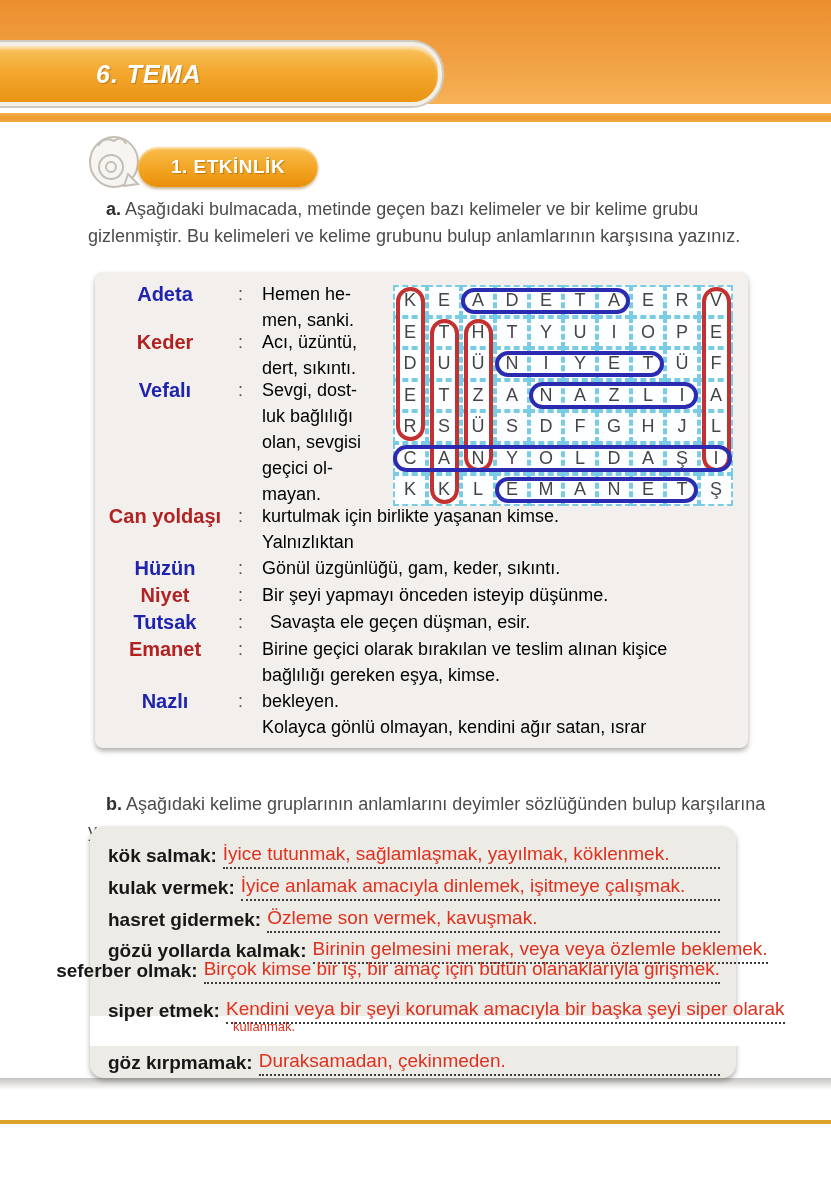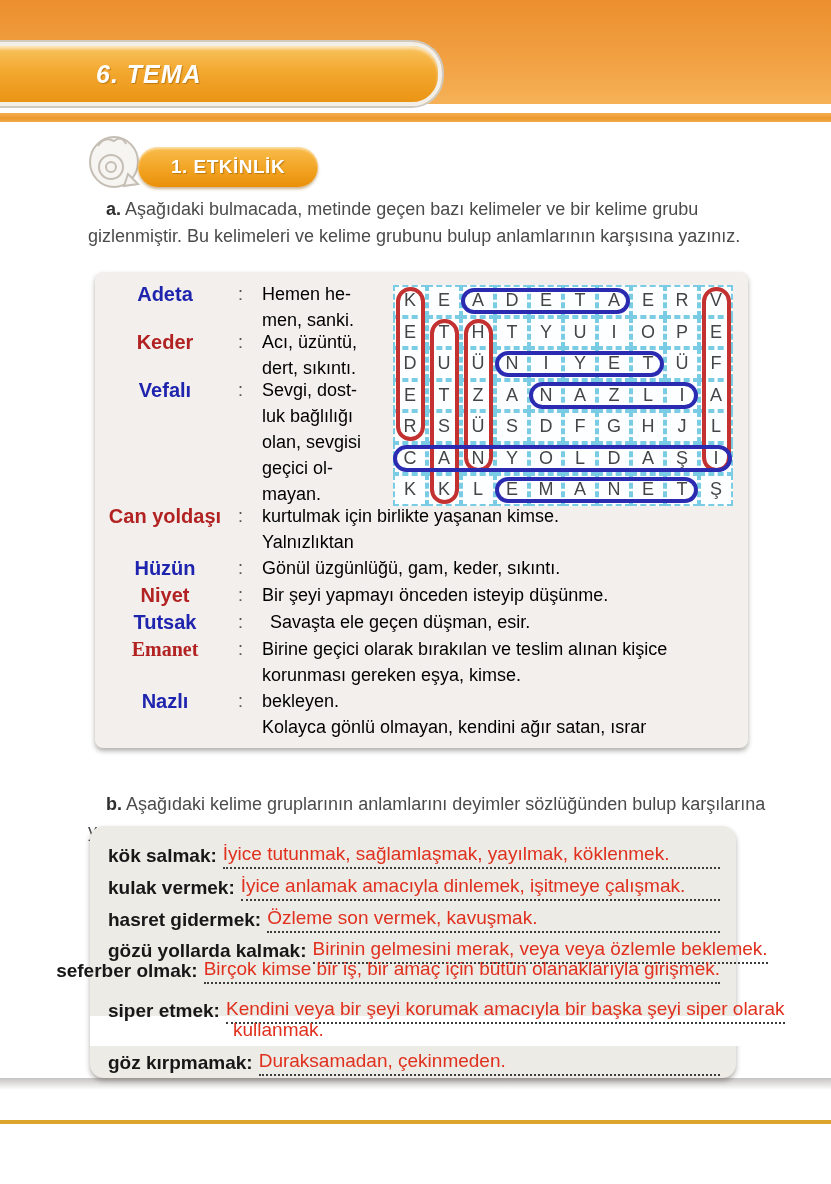--- a/index.html
+++ b/index.html
@@ -49,21 +49,21 @@
     font-size:18px;color:#454545;}
   .hl{position:absolute;box-sizing:border-box;border-style:solid;border-width:4px;background:transparent;}
   
   .panelB{position:absolute;left:90px;top:826px;width:646px;height:252px;
     background:#edebe6;border-radius:14px;box-shadow:0 3px 5px rgba(80,75,70,.45);z-index:0;}
   .white-band{position:absolute;left:90px;top:1016px;width:700px;height:30px;background:#ffffff;z-index:1;}
   .b-row{position:absolute;left:108px;width:612px;height:28px;display:flex;align-items:flex-end;z-index:2;}
   .b-label{font-weight:bold;font-size:19px;color:#171717;white-space:nowrap;line-height:26px;}
   .b-answer{flex:1;margin-left:6px;border-bottom:2px dotted #3c3c3c;line-height:24px;}
   .b-answer .red{color:#e0301e;font-size:19px;white-space:nowrap;}
-  .b-cont{position:absolute;left:233px;top:1019px;color:#e0301e;font-size:19px;z-index:2;}
+  .b-cont{position:absolute;left:233px;top:1019px;color:#e0301e;font-size:13px;z-index:2;}
   
   .sheet-shadow{position:absolute;left:0;top:1078px;width:831px;height:12px;
     background:linear-gradient(180deg,rgba(90,85,80,.35),rgba(90,85,80,0));}
   .gold-line{position:absolute;left:0;top:1120px;width:831px;height:4px;background:#dda42d;}
 </style>
 </head>
 <body>
 
 <div class="hdr-band"></div>
 <div class="hdr-white"></div>
@@ -125,25 +125,25 @@
     <div class="term red" style="top: 582px;">Niyet</div>
     <div class="colon" style="top: 582px;">:</div>
     <div class="defs" style="top: 582px;">
       <div>Bir şeyi yapmayı önceden isteyip düşünme.</div>
     </div>
     <div class="term blue" style="top: 609px;">Tutsak</div>
     <div class="colon" style="top: 609px;">:</div>
     <div class="defs" style="top: 609px; margin-left: 8px;">
       <div>Savaşta ele geçen düşman, esir.</div>
     </div>
-    <div class="term red" style="top: 636px; font-family: Liberation Serif, serif;">Emanet</div>
+    <div class="term red" style="top: 636px;">Emanet</div>
     <div class="colon" style="top: 636px;">:</div>
     <div class="defs" style="top: 636px;">
       <div>Birine geçici olarak bırakılan ve teslim alınan kişice</div>
-      <div>korunması gereken eşya, kimse.</div>
+      <div>bağlılığı gereken eşya, kimse.</div>
     </div>
     <div class="term blue" style="top: 688px;">Nazlı</div>
     <div class="colon" style="top: 688px;">:</div>
     <div class="defs" style="top: 688px;">
       <div>bekleyen.</div>
       <div>Kolayca gönlü olmayan, kendini ağır satan, ısrar</div>
     </div>
   </div>
 <div class="grid" id="grid">
     <div class="cell" style="left: 0px; top: 0px;">K</div>

